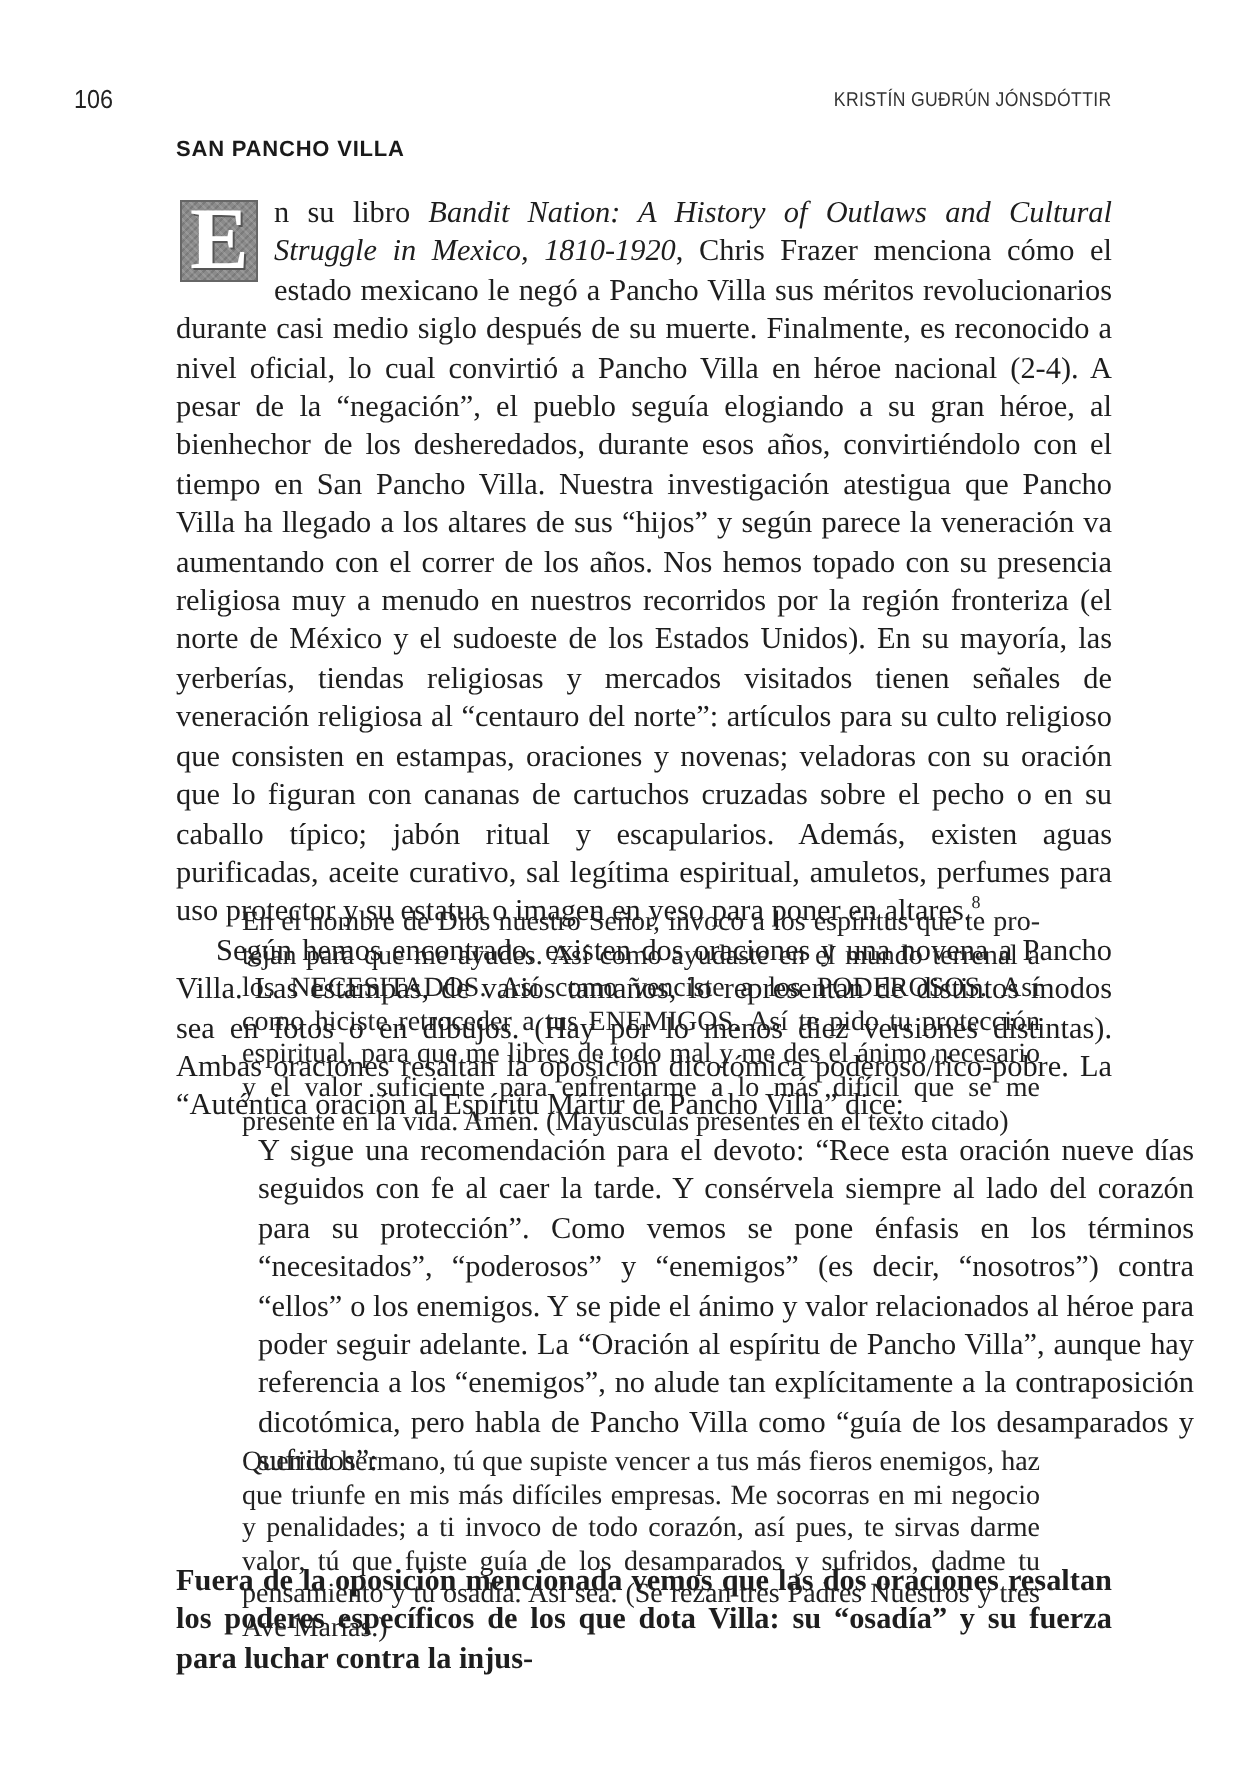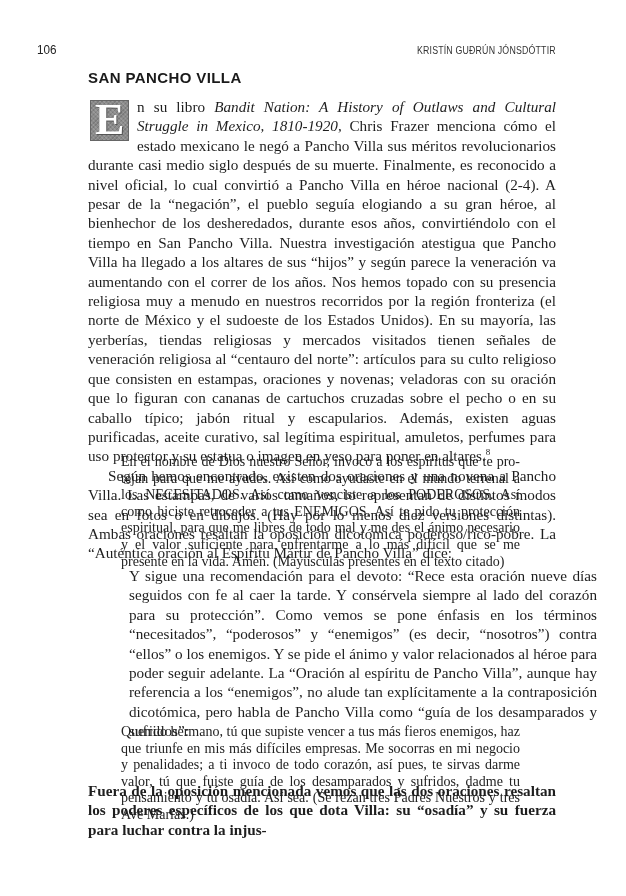--- a/index.html
+++ b/index.html
@@ -37,21 +37,21 @@
     transform: scaleX(0.88);
     transform-origin: right top;
   }
   .section-heading {
     position: absolute;
     left: 88px;
     top: 69px;
     margin: 0;
     font-family: "Liberation Sans", sans-serif;
     font-weight: bold;
-    font-size: 15px;
+    font-size: 11px;
     letter-spacing: 0.4px;
     color: #1a1a1a;
   }
   .text-block {
     position: absolute;
     left: 88px;
     width: 468px;
     font-family: "Liberation Serif", serif;
     font-size: 15.2px;
     line-height: 19.4px;

